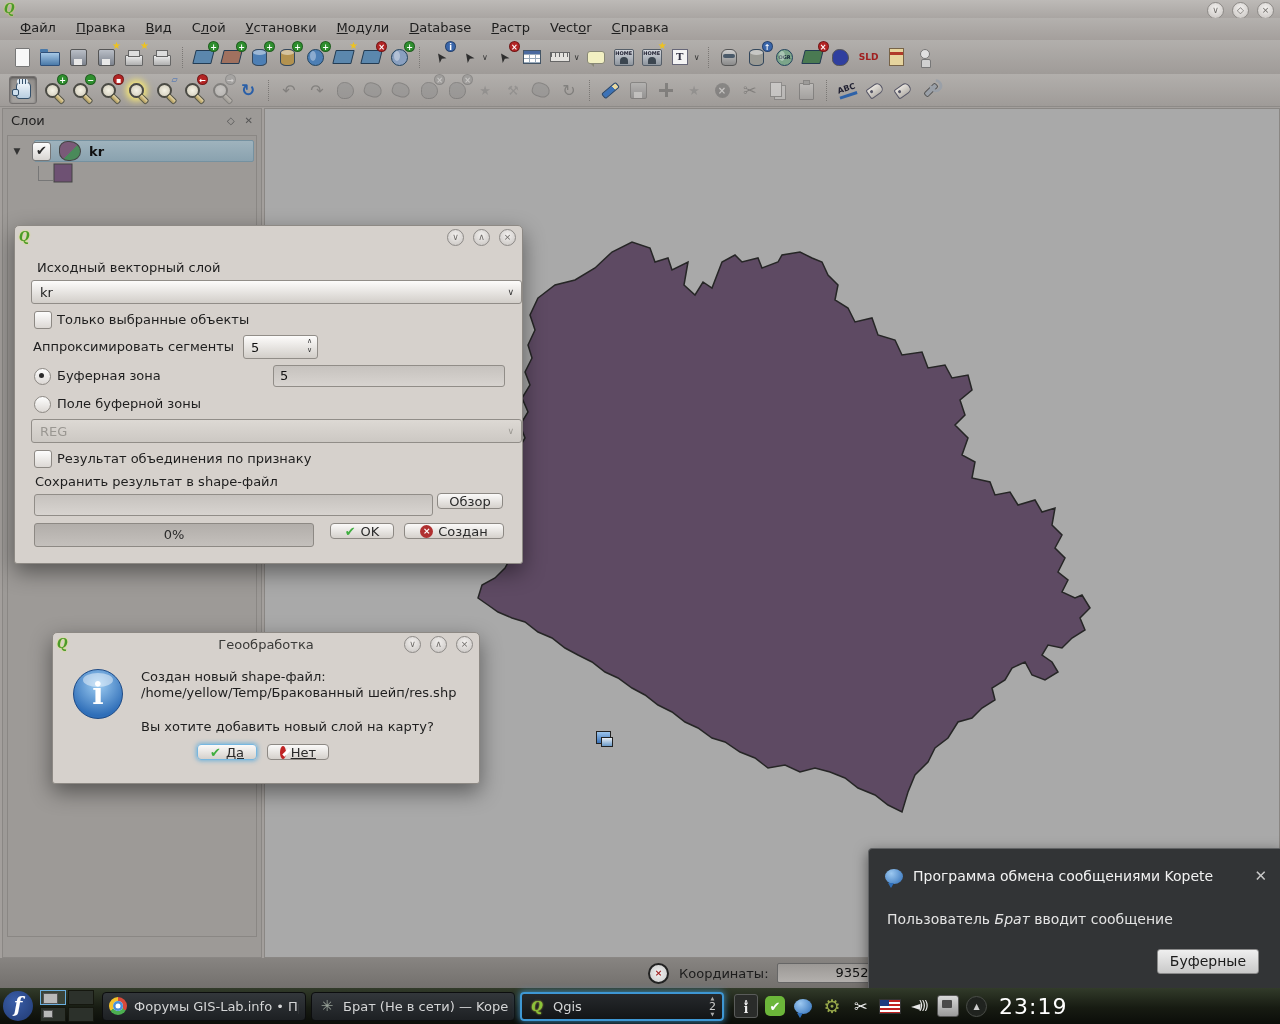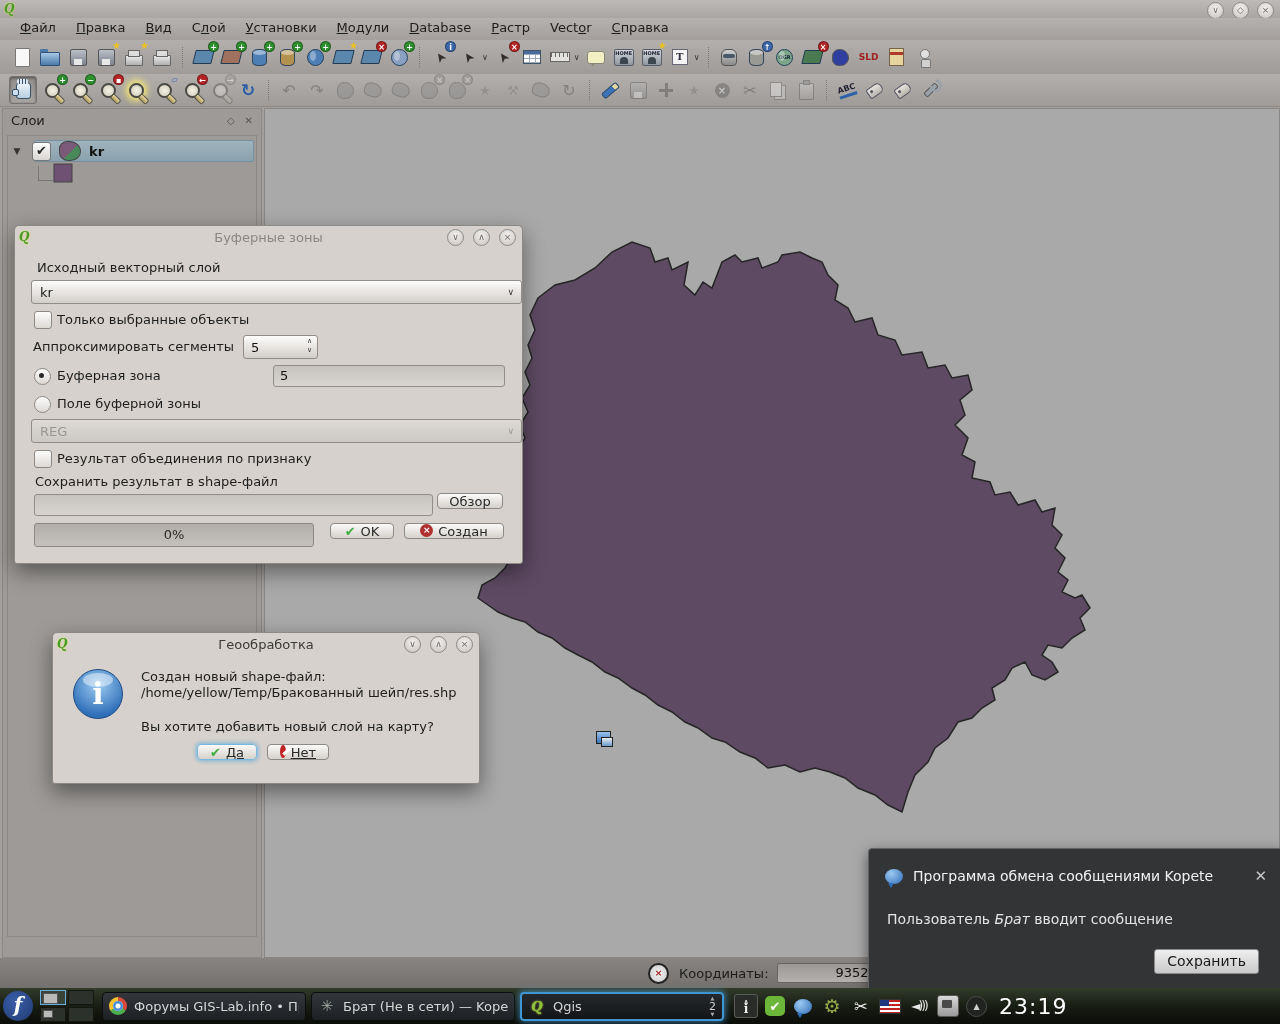--- a/index.html
+++ b/index.html
@@ -137,21 +137,21 @@
   .combo .cchev{position:absolute;right:7px;font-size:9px;color:#333;}
   .combo.disabled{color:#9a9792;background:linear-gradient(#ddd9d4,#ccc8c3);}
   .combo.disabled .cchev{color:#9a9792;}
   .ckbox{width:16px;height:16px;background:linear-gradient(#fdfdfd,#dcd8d4);border:1px solid #8d8984;border-radius:3px;}
   .radio{width:15px;height:15px;background:linear-gradient(#fdfdfd,#dcd8d4);border:1px solid #8d8984;border-radius:50%;position:relative;}
   .radio.sel::after{content:"";position:absolute;left:4px;top:4px;width:5px;height:5px;border-radius:50%;background:#2a2a2a;}
   .tfield{height:20px;background:linear-gradient(#c6c2be,#d8d4d0);border:1px solid #918d88;border-radius:3px;padding:0 6px;line-height:20px;color:#111;}
   .spin{width:66px;height:22px;background:linear-gradient(#fdfcfb,#d2cec9);border:1px solid #918d88;border-radius:3px;
     display:flex;align-items:center;padding-left:7px;position:relative;color:#111;}
   .spin .arrows{position:absolute;right:5px;top:1px;font-size:7px;line-height:9px;color:#333;text-align:center;}
-  .obtn{display:inline-flex;align-items:flex-start;justify-content:center;gap:5px;height:16px;
+  .obtn{display:inline-flex;align-items:center;justify-content:center;gap:5px;height:16px;
     background:linear-gradient(#fbfaf9,#d5d1cc);border:1px solid #8d8984;border-radius:4px;color:#2a2a2a;padding:0 12px;box-sizing:border-box;}
   .obtn.focus{border:1px solid #77b7e0;box-shadow:0 0 4px 1px rgba(90,170,220,.8);}
   .gcheck{color:#3fae3f;font-size:13px;}
   .rno{width:13px;height:13px;border-radius:50%;background:#c02424;position:relative;display:inline-block;}
   .rno::after{content:"";position:absolute;left:2px;top:5px;width:9px;height:3px;background:#fff;transform:rotate(-45deg);}
   .rx{width:13px;height:13px;border-radius:50%;background:#b03030;color:#fff;font:bold 9px/13px "DejaVu Sans",sans-serif;text-align:center;display:inline-block;}
   .progress{height:22px;background:linear-gradient(#b2aeaa,#c4c0bc);border:1px solid #8d8984;border-radius:3px;
     text-align:center;line-height:22px;color:#2a2a2a;}
   .info-icon{width:48px;height:48px;border-radius:50%;background:radial-gradient(circle at 50% 30%,#9ecdf2,#2f6eb8 75%);
     border:1px solid #1d4a86;color:#fff;font:bold 30px/48px "DejaVu Serif",serif;text-align:center;position:relative;}
@@ -495,21 +495,20 @@
 
   <div id="statusbar">
     <span id="stop-render">×</span>
     <span id="coords-label">Координаты:</span>
     <span id="coords-field">9352761,</span>
   </div>
 
   <div class="dialog" id="buffer-dialog" style="left:14px;top:225px;width:507px;height:337px;">
     <div class="dtitle inactive">
       <span class="qicon">Q</span>
-      <span class="dtext">Буферные зоны</span>
       <span class="dctl">
         <span class="wbtn">∨</span>
         <span class="wbtn">∧</span>
         <span class="wbtn">×</span>
       </span>
     </div>
     <div class="label" style="position:absolute;left:22px;top:34px;">Исходный векторный слой</div>
     <div class="combo" style="position:absolute;left:16px;top:54px;width:473px;">
       <span>kr</span>
       <span class="cchev">∨</span>
@@ -574,21 +573,21 @@
 
   <div id="notif">
     <div class="nhead">
       <span class="kbubble"></span>
       <span class="ntitle">Программа обмена сообщениями Kopete</span>
       <span class="nclose">✕</span>
     </div>
     <div class="nbody">
       <span>Пользователь </span><i>Брат</i><span> вводит сообщение</span>
     </div>
-    <span class="nbtn">Сохранить</span>
+    <span class="nbtn">Буферные</span>
   </div>
 
   <div id="taskbar">
     <span id="launcher">
       <span class="fedora">f</span>
     </span>
     <span id="pager">
       <span class="pcell pactive">
           <span class="pw"></span>
         </span>

